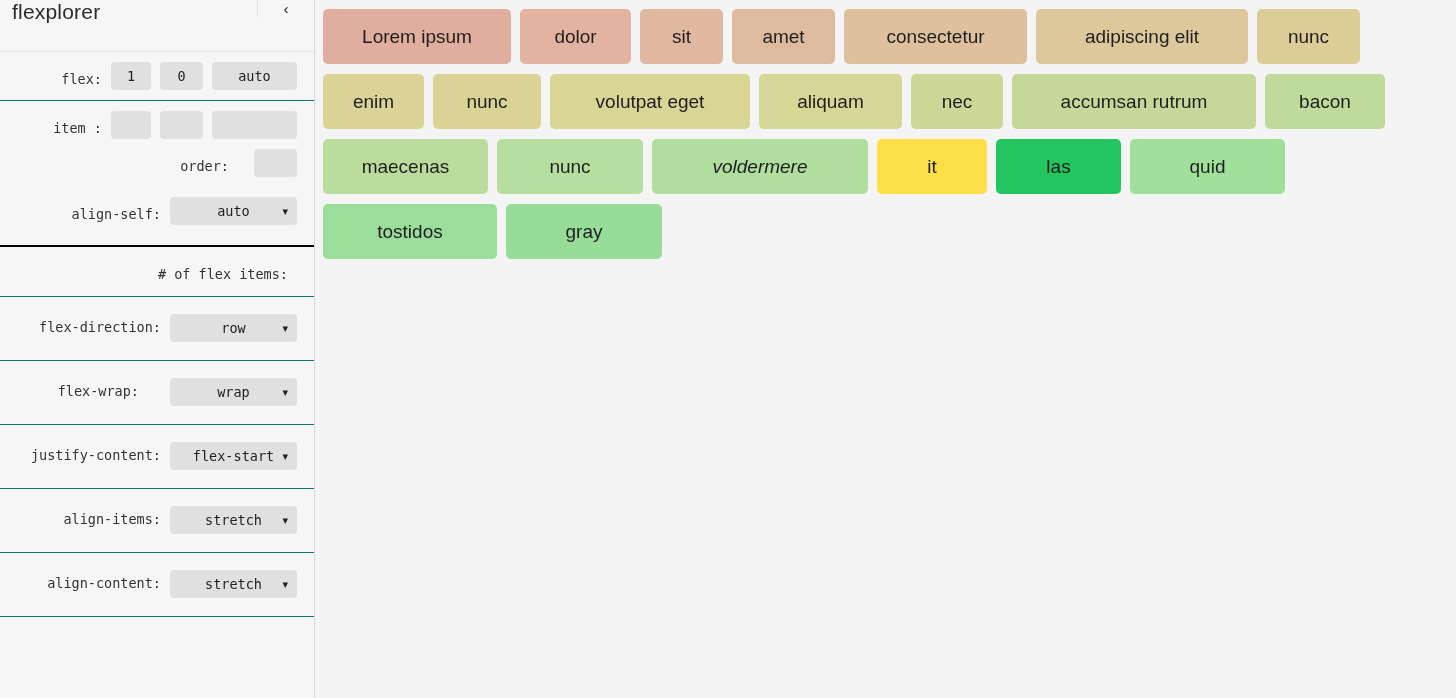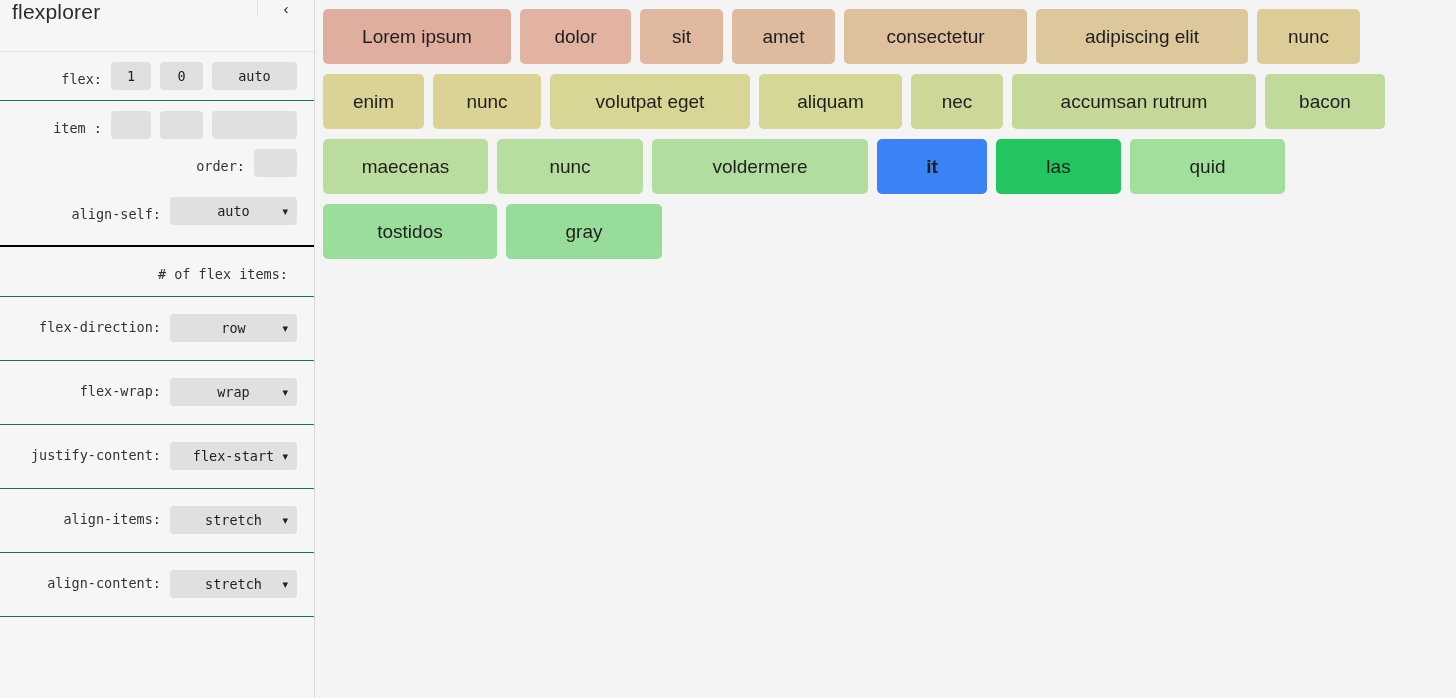--- a/index.html
+++ b/index.html
@@ -213,21 +213,21 @@
     <div class="ctl-group">
       <div class="ctl-row pad-row" style="border-bottom:none;">
         <div class="ctl-label">item :</div>
         <div class="ctl-fields">
           <input class="fld fld-sm" value="" style="">
           <input class="fld fld-md" value="" style="">
           <input class="fld fld-lg" value="" style="">
         </div>
       </div>
 
-      <div class="ctl-row" style="border-bottom:none; padding-bottom:10px;">
+      <div class="ctl-row" style="border-bottom:none; padding-bottom:10px;gap:16px;">
         <div class="ctl-label">order:</div>
         <div class="ctl-fields">
           <input class="fld fld-md" value="" style="">
         </div>
       </div>
 
       <div class="ctl-row" style="border-bottom:none; padding-bottom:14px;">
         <div class="ctl-label">align-self:</div>
         <div class="ctl-fields">
           <span class="sel-wrap">
@@ -245,21 +245,21 @@
     <div class="ctl-row" style="align-items:center; min-height:64px;">
       <div class="ctl-label" style="padding-top:0;">flex-direction:</div>
       <div class="ctl-fields">
         <span class="sel-wrap">
           <select class="sel"><option value="row">row</option><option value="row-reverse">row-reverse</option><option value="column">column</option><option value="column-reverse">column-reverse</option></select>
           <span class="chev">▾</span>
         </span>
       </div>
     </div>
 
-    <div class="ctl-row" style="align-items:center; min-height:64px;">
+    <div class="ctl-row" style="align-items:center; min-height:64px;gap:22px;">
       <div class="ctl-label" style="padding-top:0;">flex-wrap:</div>
       <div class="ctl-fields">
         <span class="sel-wrap">
           <select class="sel"><option value="nowrap">nowrap</option><option value="wrap" selected="">wrap</option><option value="wrap-reverse">wrap-reverse</option></select>
           <span class="chev">▾</span>
         </span>
       </div>
     </div>
 
     <div class="ctl-row" style="align-items:center; min-height:64px;">
@@ -336,24 +336,24 @@
       </div>
       <div class="flex-item" style="background: rgb(191, 218, 155); width: 120px; flex: 0 0 120px;">
         <span>bacon</span>
       </div>
       <div class="flex-item" style="background: rgb(186, 220, 156); width: 165px; flex: 0 0 165px;">
         <span>maecenas</span>
       </div>
       <div class="flex-item" style="background: rgb(182, 222, 158); width: 146px; flex: 0 0 146px;">
         <span>nunc</span>
       </div>
-      <div class="flex-item" style="background: rgb(176, 222, 158); width: 216px; flex: 0 0 216px;">
+      <div class="flex-item" style="background: rgb(176, 222, 158); width: 216px; flex: 0 0 216px; font-style: italic;">
         <span>voldermere</span>
       </div>
-      <div class="flex-item" style="background: #3b82f6; width: 110px; flex: 0 0 110px; font-weight: bold;">
+      <div class="flex-item" style="background: #fde047; width: 110px; flex: 0 0 110px;">
         <span>it</span>
       </div>
       <div class="flex-item" style="background: #22c55e; width: 125px; flex: 0 0 125px;">
         <span>las</span>
       </div>
       <div class="flex-item" style="background: rgb(160, 224, 154); width: 155px; flex: 0 0 155px;">
         <span>quid</span>
       </div>
       <div class="flex-item" style="background: rgb(155, 221, 154); width: 174px; flex: 0 0 174px;">
         <span>tostidos</span>

